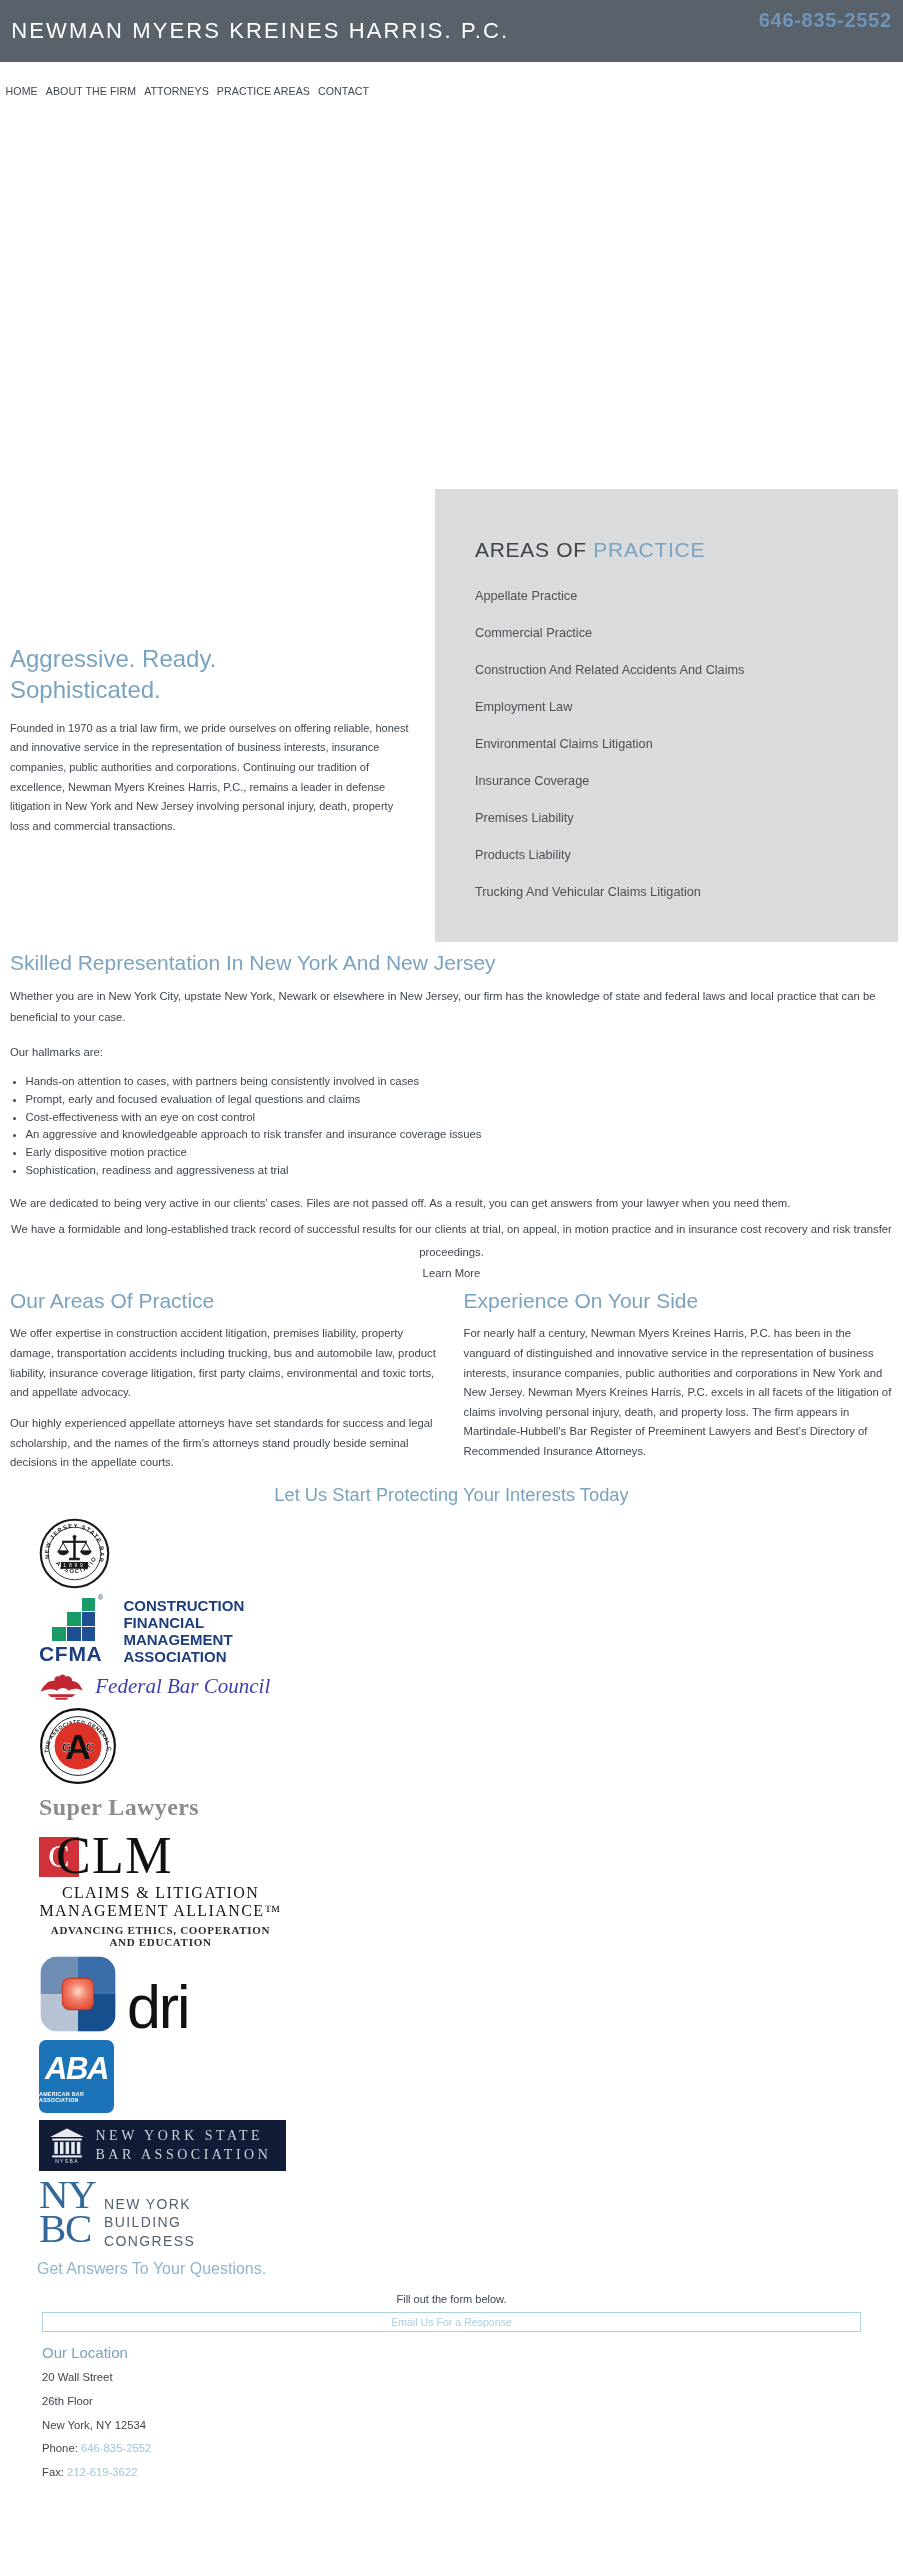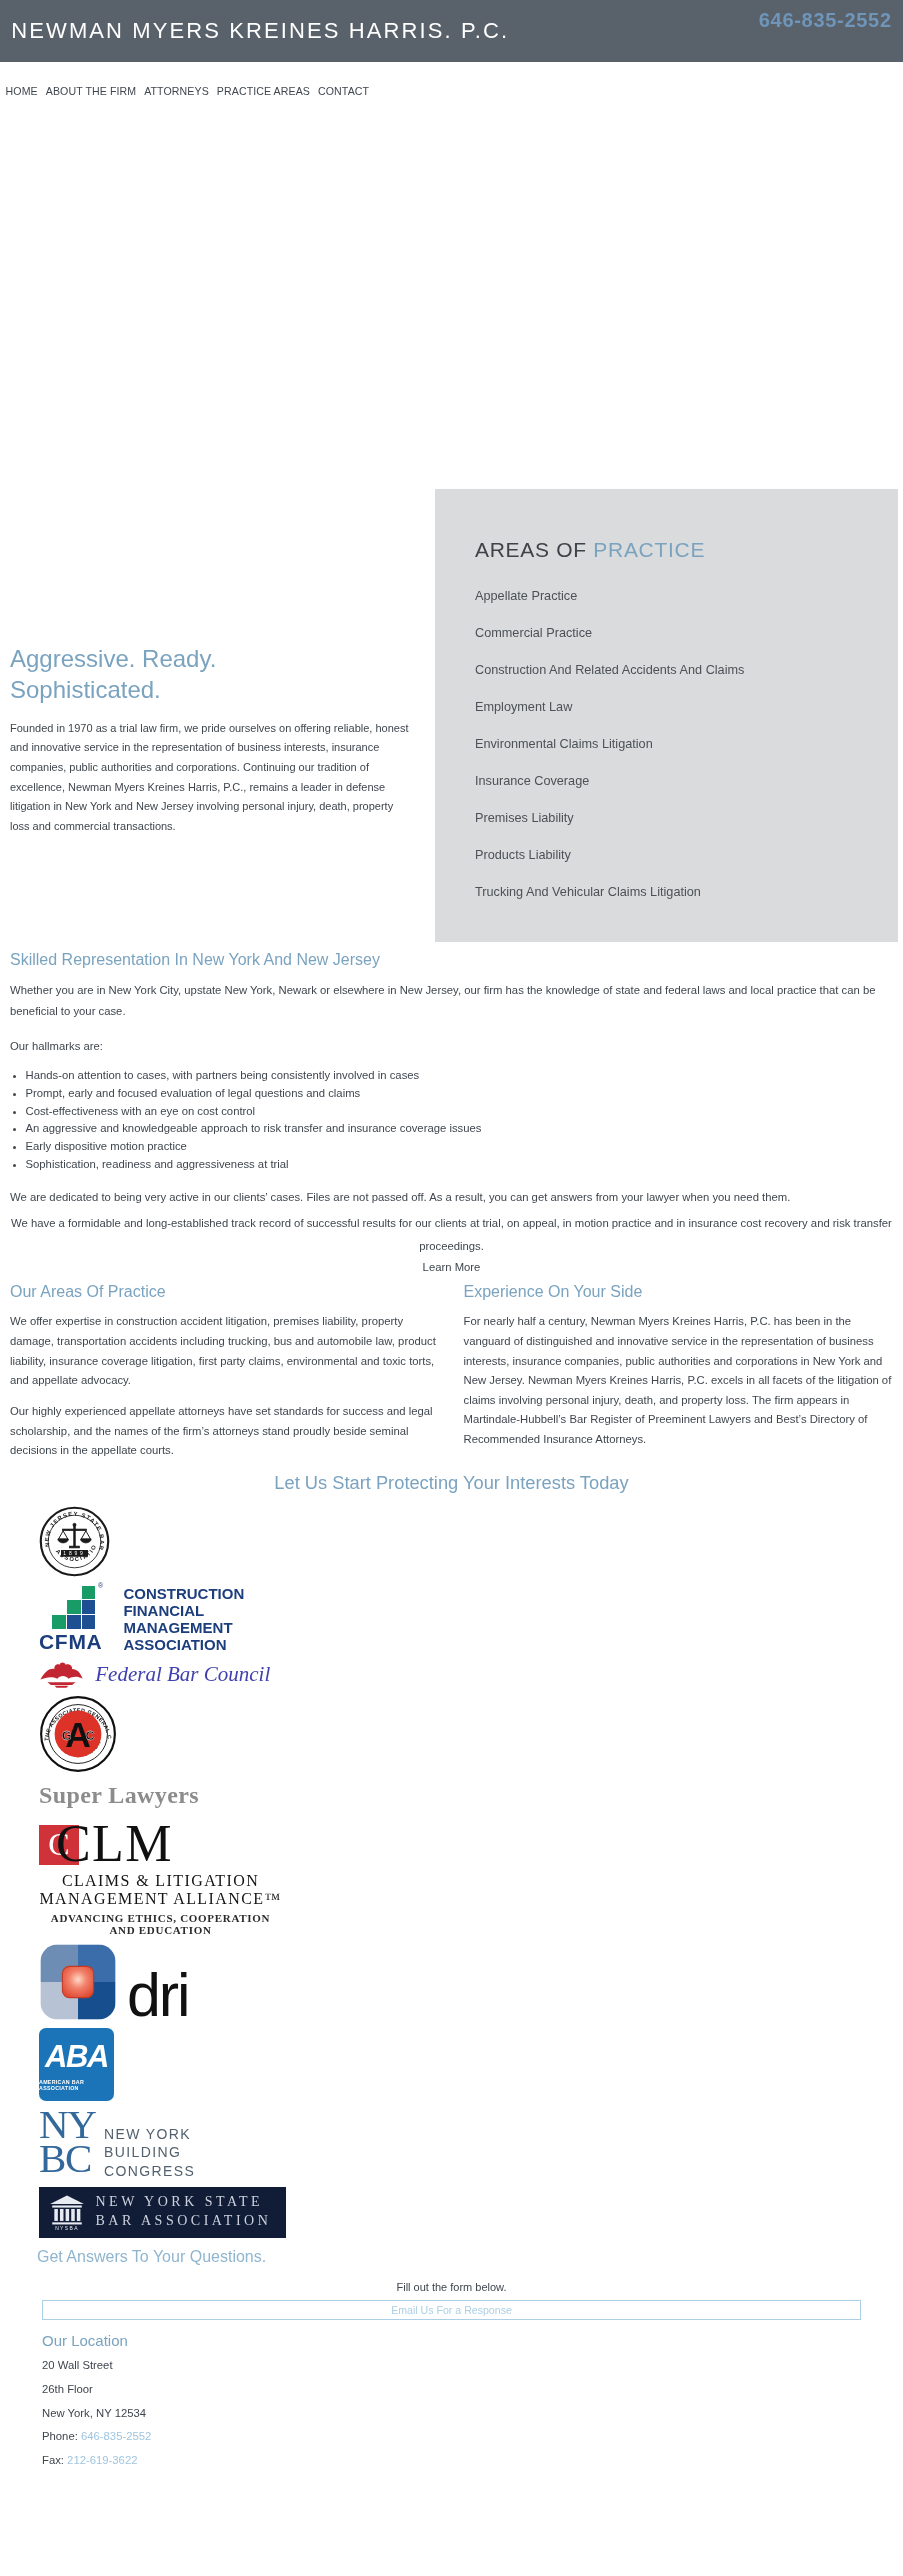--- a/index.html
+++ b/index.html
@@ -63,21 +63,21 @@
     min-height: 453px;
     padding: 49px 14px 0 40px;
   }
   .areas-box h2 { margin: 0; font-size: 21px; font-weight: 400; letter-spacing: 0.7px; }
   .areas-box h2 .dark { color: #3d4349; }
   .areas-box h2 .blue { color: #7aa3c0; }
   .areas-box ul { list-style: none; margin: 27px 0 0; padding: 0; }
   .areas-box li { font-size: 12.7px; color: #4b5157; margin-bottom: 23px; cursor: pointer; }
 
   
-  .section-heading { margin: 0; font-size: 16px; font-weight: 400; color: #7aa3c0; }
+  .section-heading { margin: 0; font-size: 21px; font-weight: 400; color: #7aa3c0; }
   .skilled { padding: 8.5px 10px 0; }
   .skilled .lead { margin: 11.3px 0 0; font-size: 11.3px; line-height: 1.85; }
   .skilled .hallmarks-label { margin: 18.3px 0 0; font-size: 11.3px; }
   .skilled ul { margin: 17px 0 0; padding-left: 15.5px; }
   .skilled li { font-size: 11.3px; line-height: 1.2; margin-bottom: 4.2px; }
   .skilled .active-para { margin: 17px 0 0; font-size: 11.3px; line-height: 1.7; }
   .skilled .centered-para { margin: 4.2px 0 0; font-size: 11.3px; line-height: 2.05; text-align: center; }
   .learn-more { display: block; margin-top: 2.8px; text-align: center; font-size: 11.3px; color: #3f464e; }
 
   
@@ -331,49 +331,49 @@
       <rect x="33" y="33" width="44" height="44" rx="10" fill="url(#driRed)" stroke="#c23a24" stroke-width="1.5"></rect>
     </svg>
     <span class="dri-text">dri</span>
   </div>
 
   <div class="badge aba">
     <div class="aba-abbr">ABA</div>
     <div class="aba-text">AMERICAN BAR ASSOCIATION</div>
   </div>
 
-  <div class="badge nybc">
-    <div class="nybc-letters">
-      <div>NY</div>
-      <div>BC</div>
-    </div>
-    <div class="nybc-text">
-      <div>NEW YORK</div>
-      <div>BUILDING</div>
-      <div>CONGRESS</div>
-    </div>
-  </div>
-
   <div class="badge nysba">
     <svg width="38" height="37" viewBox="0 0 54 52">
       <path d="M27,2 L3,14 H51 Z" fill="#e7eaf1"></path>
       <rect x="6" y="16" width="42" height="3" fill="#e7eaf1"></rect>
       <rect x="9" y="21" width="5" height="17" fill="#e7eaf1"></rect>
       <rect x="17" y="21" width="5" height="17" fill="#e7eaf1"></rect>
       <rect x="25" y="21" width="5" height="17" fill="#e7eaf1"></rect>
       <rect x="33" y="21" width="5" height="17" fill="#e7eaf1"></rect>
       <rect x="41" y="21" width="5" height="17" fill="#e7eaf1"></rect>
       <rect x="6" y="40" width="42" height="3" fill="#e7eaf1"></rect>
       <text x="27" y="51" font-size="7" letter-spacing="2" fill="#e7eaf1" text-anchor="middle">NYSBA</text>
     </svg>
     <div class="nysba-text">
       <div>NEW YORK STATE</div>
       <div>BAR ASSOCIATION</div>
     </div>
   </div>
+
+  <div class="badge nybc">
+    <div class="nybc-letters">
+      <div>NY</div>
+      <div>BC</div>
+    </div>
+    <div class="nybc-text">
+      <div>NEW YORK</div>
+      <div>BUILDING</div>
+      <div>CONGRESS</div>
+    </div>
+  </div>
 </section>
 
 <div class="get-answers">Get Answers To Your Questions.</div>
 
 <section class="form-section">
   <div class="form-instruction">Fill out the form below.</div>
   <input type="text" class="email-input" placeholder="Email Us For a Response" style="">
 </section>
 
 <section class="location">

